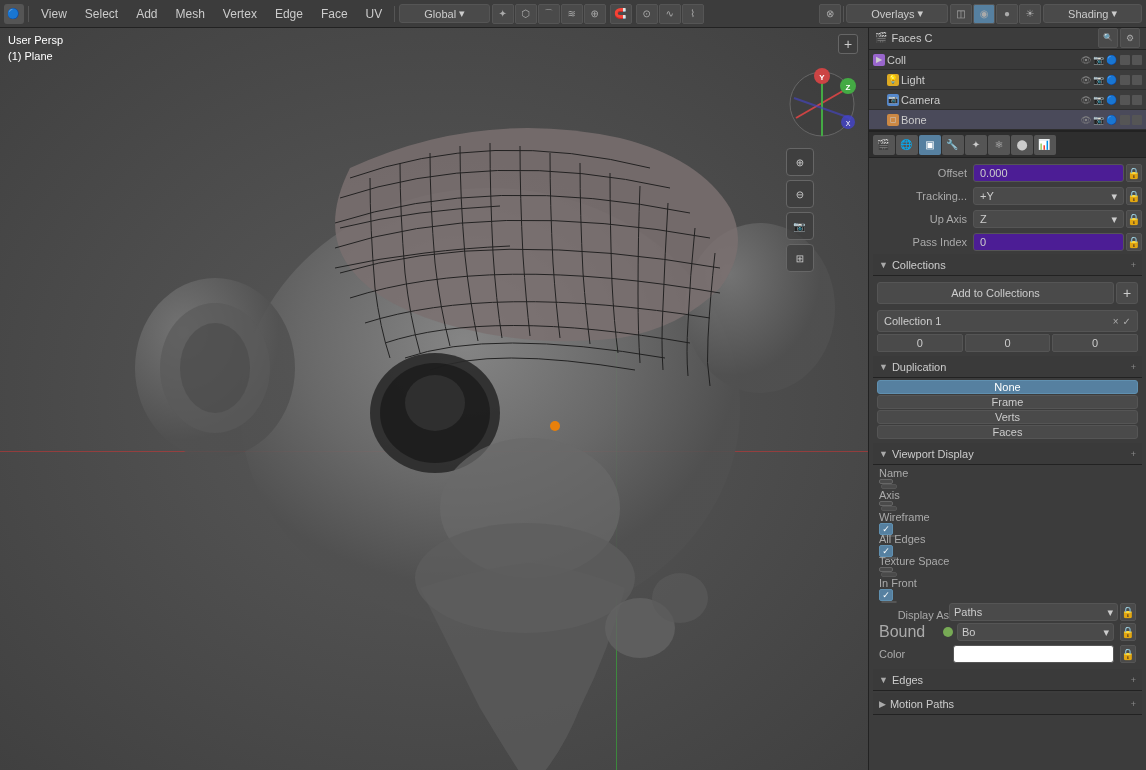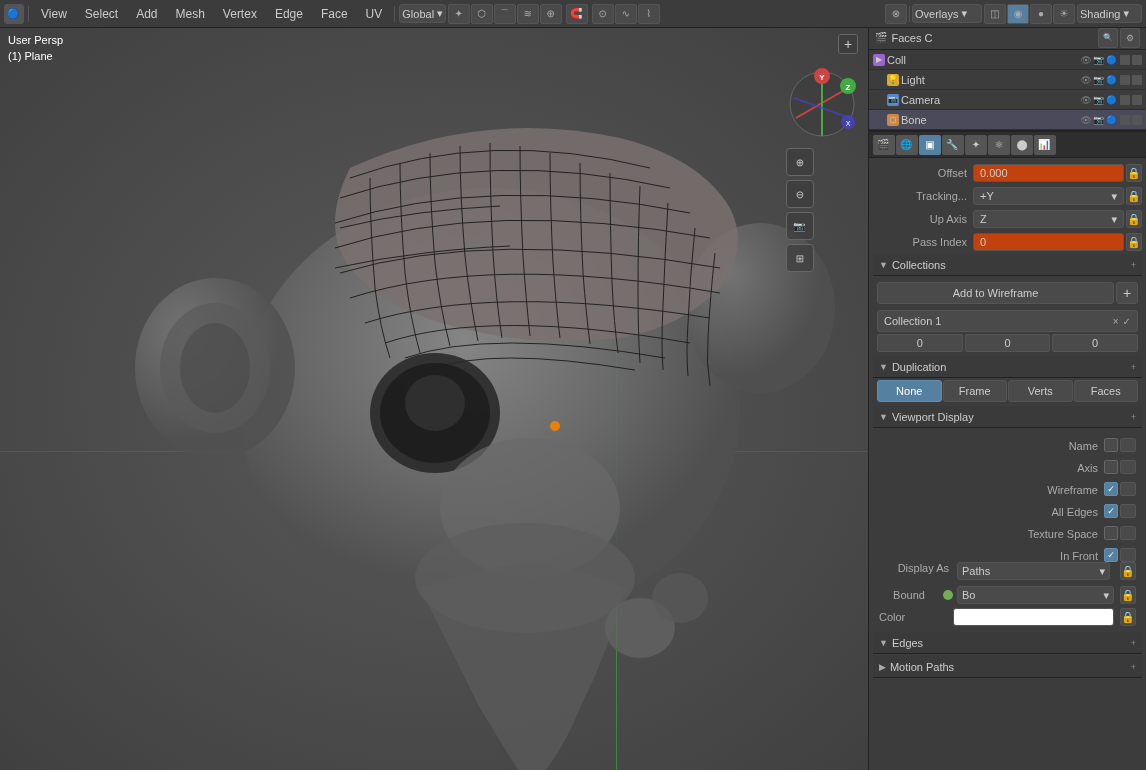--- a/index.html
+++ b/index.html
@@ -7,21 +7,21 @@
 
     
     #topbar {
       position: absolute; top: 0; left: 0; right: 0; height: 28px;
       background: #3c3c3c; border-bottom: 1px solid #222;
       display: flex; align-items: center; padding: 0 4px; gap: 2px; z-index: 10;
     }
     .topbar-icon { width: 20px; height: 20px; background: #555; border-radius: 3px; display: flex; align-items: center; justify-content: center; color: #aaa; font-size: 10px; cursor: pointer; }
     .topbar-btn { padding: 2px 8px; color: #ccc; cursor: pointer; font-size: 12px; border-radius: 3px; }
     .topbar-separator { width: 1px; height: 16px; background: #555; margin: 0 2px; }
-    .topbar-dropdown { padding: 2px 2px; background: #4a4a4a; border: 1px solid #555; border-radius: 3px; color: #ccc; display: flex; align-items: center; gap: 3px; cursor: pointer; font-size: 11px; }
+    .topbar-dropdown { padding: 2px 24px; background: #4a4a4a; border: 1px solid #555; border-radius: 3px; color: #ccc; display: flex; align-items: center; gap: 3px; cursor: pointer; font-size: 11px; }
     .topbar-icon-set { display: flex; gap: 1px; }
     .topbar-icon-btn { width: 22px; height: 20px; background: #4a4a4a; border: 1px solid #555; border-radius: 2px; display: flex; align-items: center; justify-content: center; color: #aaa; cursor: pointer; font-size: 10px; }
     .topbar-icon-btn.active { background: #5680a0; }
 
     
     #viewport {
       position: absolute; top: 28px; left: 0; right: 278px; bottom: 0;
       background: #525252; overflow: hidden;
     }
     #viewport-canvas {
@@ -53,21 +53,21 @@
     .scene-icon { font-size: 10px; color: #aaa; }
 
     
     #props-content { flex: 1; overflow-y: auto; padding: 4px; }
     #props-content::-webkit-scrollbar { width: 6px; }
     #props-content::-webkit-scrollbar-thumb { background: #555; }
 
     
     .prop-row { display: flex; align-items: center; height: 22px; margin-bottom: 1px; }
     .prop-label { width: 100px; text-align: right; padding-right: 6px; color: #aaa; font-size: 11px; }
-    .prop-value { flex: 1; background: #c2410c; border: 1px solid #555; border-radius: 3px; height: 18px; display: flex; align-items: center; padding: 6px 6px; font-size: 11px; color: #ccc; cursor: pointer; }
+    .prop-value { flex: 1; background: #4c1d95; border: 1px solid #555; border-radius: 3px; height: 18px; display: flex; align-items: center; padding: 6px 6px; font-size: 11px; color: #ccc; cursor: pointer; }
     .prop-dropdown { flex: 1; background: #4a4a4a; border: 1px solid #555; border-radius: 3px; height: 18px; display: flex; align-items: center; padding: 0 6px; font-size: 11px; color: #ccc; cursor: pointer; justify-content: space-between; }
 
     
     .section-header {
       height: 22px; background: #3a3a3a; display: flex; align-items: center; padding: 0 6px;
       cursor: pointer; border-bottom: 1px solid #222; margin-bottom: 2px;
     }
     .section-arrow { font-size: 9px; color: #aaa; margin-right: 4px; }
     .section-title { font-size: 11px; color: #ccc; font-weight: normal; }
     .section-expand-btn { margin-left: auto; font-size: 9px; color: #888; }
@@ -82,47 +82,47 @@
     .collection-item {
       display: flex; align-items: center; height: 22px; background: #4a4a4a;
       border: 1px solid #555; border-radius: 3px; margin-bottom: 2px; padding: 0 6px; gap: 4px;
     }
     .collection-name { flex: 1; font-size: 11px; color: #ccc; }
     .collection-x { color: #aaa; cursor: pointer; font-size: 10px; }
     .collection-check { color: #aaa; font-size: 10px; }
     .coord-field { flex: 1; height: 18px; background: #4a4a4a; border: 1px solid #555; border-radius: 2px; display: flex; align-items: center; justify-content: center; font-size: 11px; color: #ccc; }
 
     
-    .dup-buttons { display: flex; gap: 1px; margin: 2px 4px; }
+    .dup-buttons { display: flex; gap: 1px; margin: 2px 4px; flex-direction: column; }
     .dup-btn { flex: 1; height: 22px; background: #4a4a4a; border: 1px solid #555; border-radius: 3px; color: #ccc; font-size: 11px; display: flex; align-items: center; justify-content: center; cursor: pointer; }
     .dup-btn.active { background: #5680a0; border-color: #6090b0; color: #fff; }
 
     
-    .vp-row { display: flex; align-items: flex-end; height: 22px; padding: 0 6px; }
+    .vp-row { display: flex; align-items: flex-start; height: 22px; padding: 0 6px; flex-direction: column; }
     .vp-label { flex: 1; text-align: right; padding-right: 6px; color: #aaa; font-size: 11px; }
     .checkbox { width: 14px; height: 14px; background: #4a4a4a; border: 1px solid #666; border-radius: 2px; display: flex; align-items: center; justify-content: center; cursor: pointer; font-size: 9px; }
     .checkbox.checked { background: #5680a0; border-color: #6090b0; color: #fff; }
 
     
     .color-swatch { flex: 1; height: 18px; background: #ffffff; border: 1px solid #555; border-radius: 3px; cursor: pointer; }
 
     
     .axis-x { position: absolute; background: rgba(220, 50, 50, 0.5); height: 1px; }
     .axis-y { position: absolute; background: rgba(50, 200, 50, 0.5); width: 1px; }
 
     .outliner-section { max-height: 140px; overflow-y: auto; }
     .outliner-section::-webkit-scrollbar { width: 4px; }
     .outliner-section::-webkit-scrollbar-thumb { background: #555; }
 
     .bound-row { display: flex; align-items: center; height: 22px; padding: 0 6px; gap: 4px; }
-    .bound-label { width: 60px; color: #aaa; font-size: 11px; text-align: center; }
+    .bound-label { width: 60px; color: #aaa; font-size: 16px; text-align: left; }
     .bound-dot { width: 10px; height: 10px; background: #7a5; border-radius: 50%; cursor: pointer; }
     .bound-dropdown { flex: 1; background: #4a4a4a; border: 1px solid #555; border-radius: 3px; height: 18px; display: flex; align-items: center; padding: 0 4px; font-size: 11px; color: #ccc; cursor: pointer; justify-content: space-between; }
 
-    .display-as-row { display: flex; align-items: flex-start; height: 22px; padding: 0 6px; gap: 8px; }
+    .display-as-row { display: flex; align-items: flex-end; height: 22px; padding: 0 6px; gap: 0; }
     .display-as-label { width: 70px; color: #aaa; font-size: 11px; text-align: right; }
     .display-as-dropdown { flex: 1; background: #4a4a4a; border: 1px solid #555; border-radius: 3px; height: 18px; display: flex; align-items: center; padding: 0 4px; font-size: 11px; color: #ccc; cursor: pointer; justify-content: space-between; }
 
     .color-row { display: flex; align-items: center; height: 22px; padding: 0 6px; gap: 4px; }
     .color-label { width: 70px; color: #aaa; font-size: 11px; text-align: left; }
 
     
     #panel-top-row {
       height: 26px; background: #3c3c3c; border-bottom: 1px solid #222;
       display: flex; align-items: center; padding: 0 4px; gap: 2px;
@@ -417,21 +417,21 @@
 
     <div class="section-header">
       <span class="section-arrow">▼</span>
       <span class="section-title">Collections</span>
       <span class="section-expand-btn">+</span>
     </div>
 
     <div class="collections-area">
 
       <div style="display:flex;gap:2px;margin-bottom:3px;">
-        <div class="add-collection-btn" style="flex:1;">Add to Wireframe</div>
+        <div class="add-collection-btn" style="flex:1;">Add to Collections</div>
         <div style="width:22px;height:22px;background:#4a4a4a;border:1px solid #555;border-radius:3px;display:flex;align-items:center;justify-content:center;cursor:pointer;font-size:14px;color:#ccc;">+</div>
       </div>
 
       <div class="collection-item">
         <span class="collection-name">Collection 1</span>
         <span class="collection-x">×</span>
         <span class="collection-check">✓</span>
       </div>
 
       <div style="display:flex;gap:2px;margin-top:2px;">

